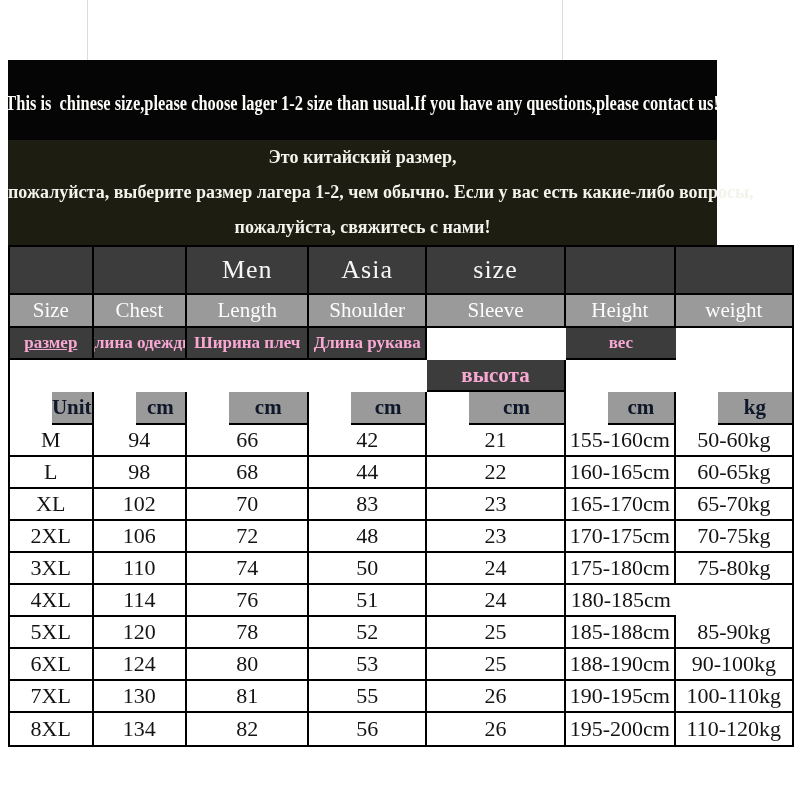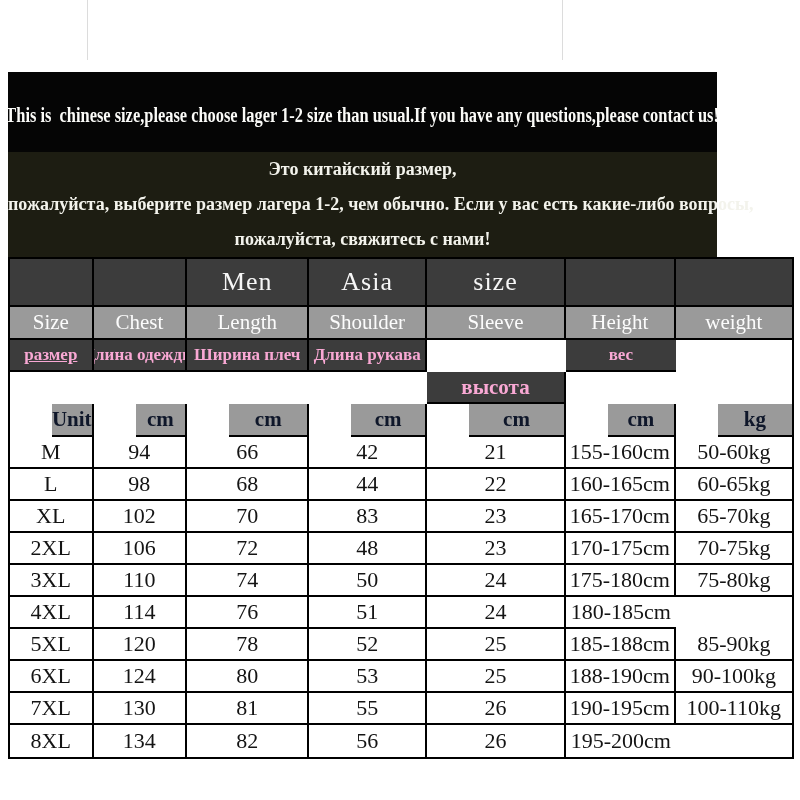--- a/index.html
+++ b/index.html
@@ -5,21 +5,21 @@
   html,body{margin:0;padding:0;}
   body{
     width:800px;height:800px;background:#ffffff;
     font-family:"Liberation Serif","DejaVu Serif",serif;
     overflow:hidden;
   }
   .page{position:relative;width:800px;height:800px;background:#fff;}
   .artifact-line{position:absolute;top:0;width:1px;height:60px;background:#dcdcdc;}
   .artifact-line.a1{left:87px;}
   .artifact-line.a2{left:562px;}
-  .content{position:absolute;left:8px;top:72px;width:709px;}
+  .content{position:absolute;left:8px;top:60px;width:709px;}
 
   .banner-en{
     height:80px;background:var(--c-banner,#050505);
     display:flex;align-items:center;justify-content:center;
     padding-top:6px;box-sizing:border-box;
   }
   .banner-en span{
     color:#fbfbf8;font-weight:bold;font-size:20px;white-space:pre;
     transform:scaleX(0.82);transform-origin:center center;
   }
@@ -188,16 +188,17 @@
           <div class="cell">190-195cm</div>
           <div class="cell">100-110kg</div>
         </div>
         <div class="trow data-row">
           <div class="cell">8XL</div>
           <div class="cell">134</div>
           <div class="cell">82</div>
           <div class="cell">56</div>
           <div class="cell">26</div>
           <div class="cell">195-200cm</div>
+          <div class="cell">110-120kg</div>
         </div>
       </div>
   </div>
 </div>
 
 </body></html>

